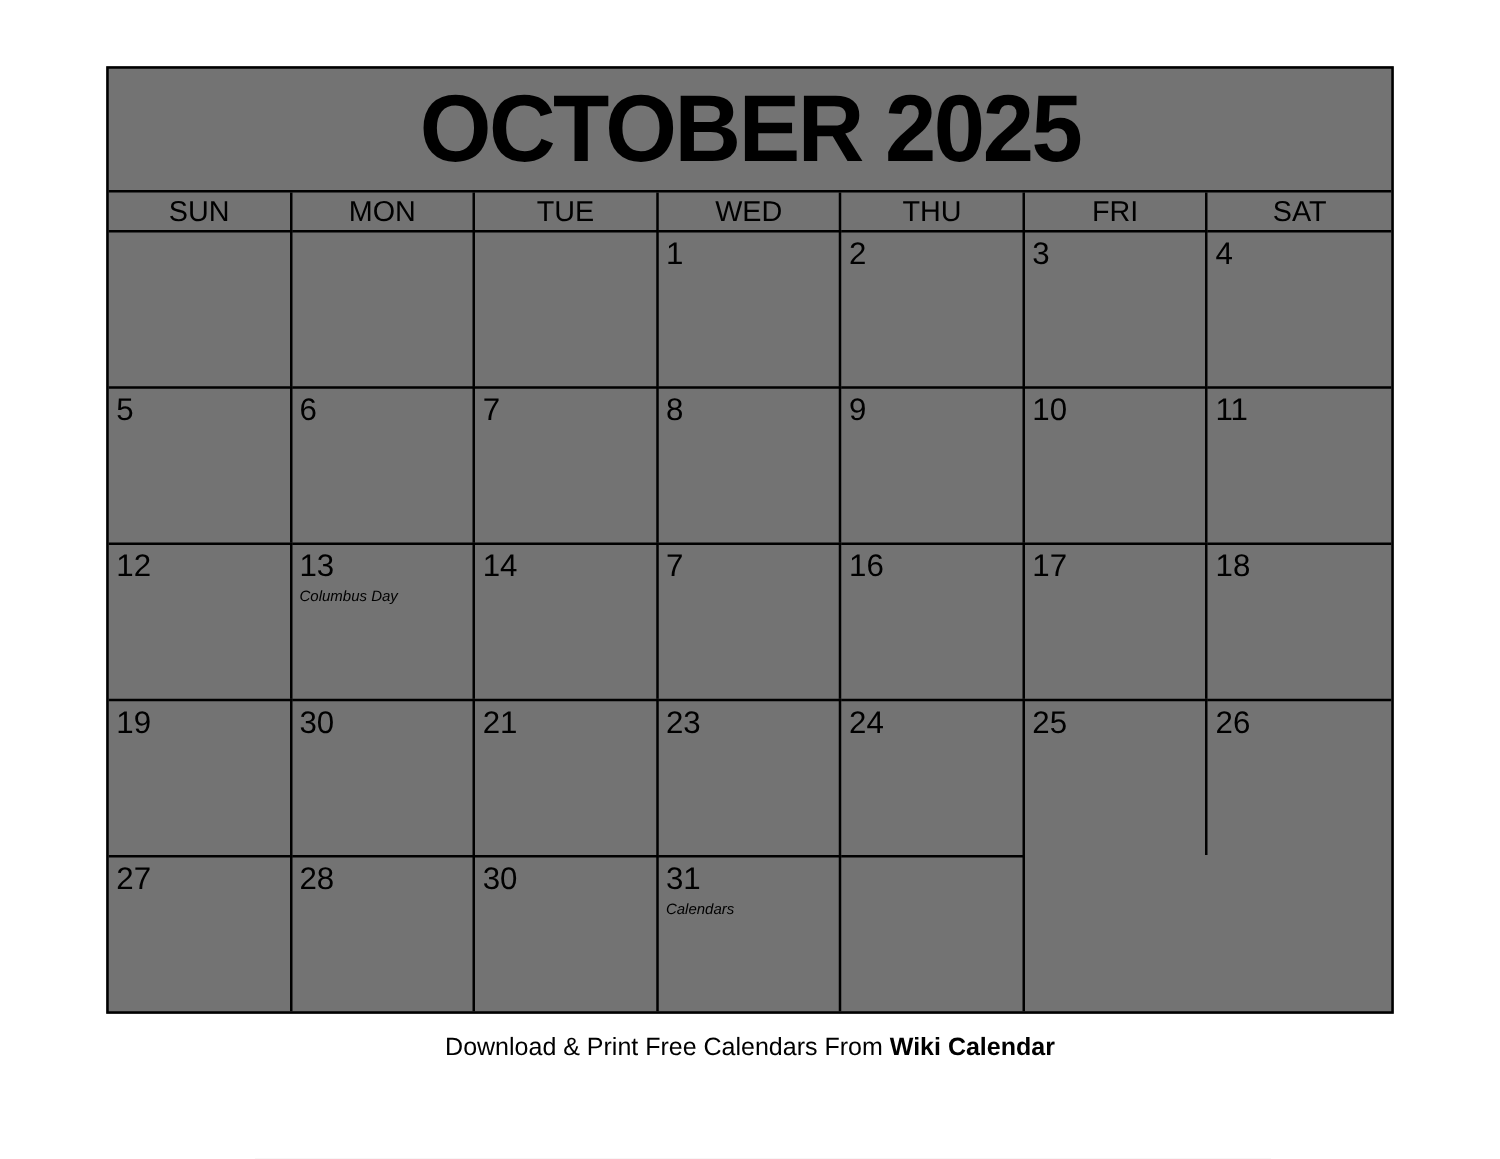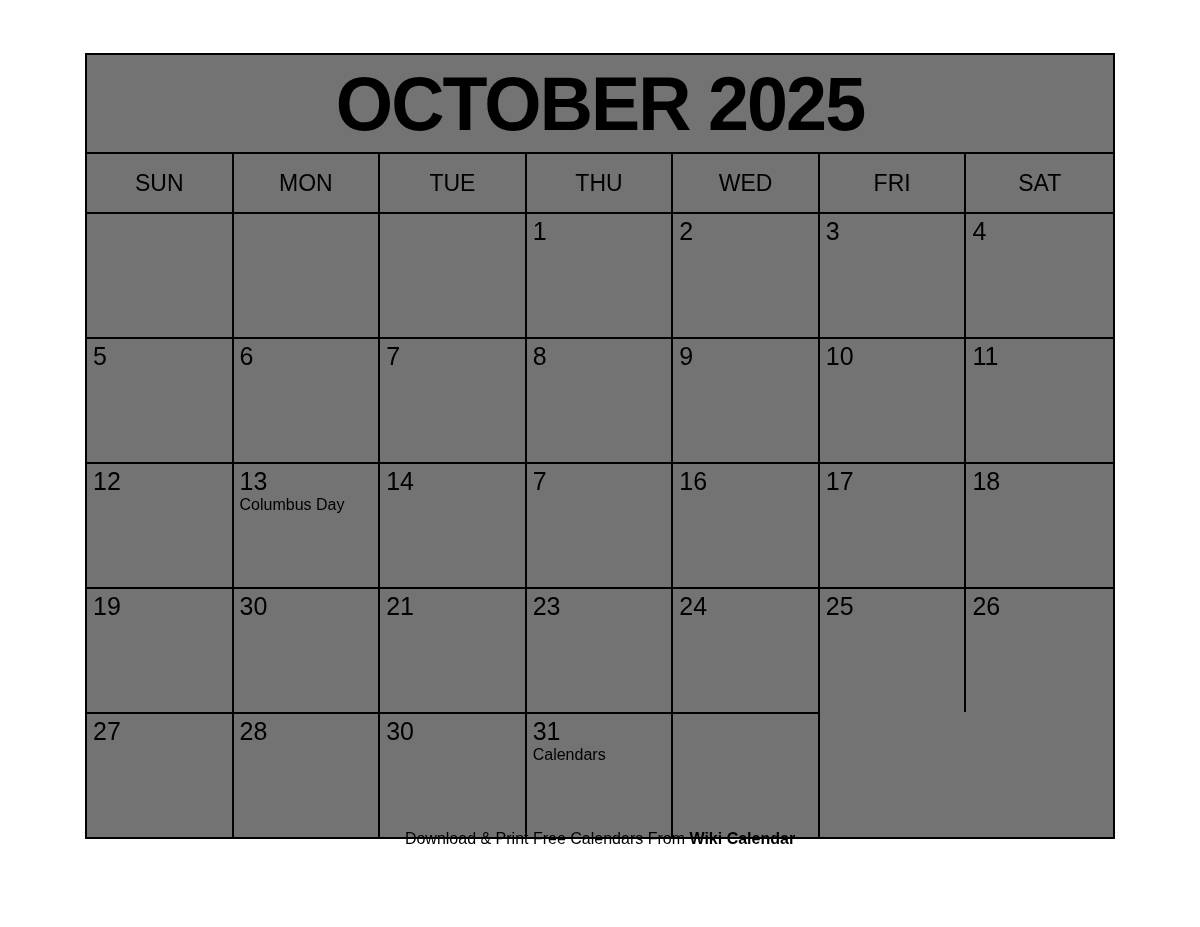--- a/index.html
+++ b/index.html
@@ -28,21 +28,21 @@
     font-size: 76px;
     font-weight: bold;
     letter-spacing: -2px;
     transform: scaleX(0.97);
     white-space: nowrap;
   }
   .weekday-row {
     display: grid;
     grid-template-columns: repeat(7, 1fr);
     border-top: 2px solid #000000;
-    height: 60px;
+    height: 32px;
   }
   .weekday-cell {
     display: flex;
     align-items: center;
     justify-content: center;
     font-size: 23px;
     border-right: 2px solid #000000;
   }
   .weekday-cell:last-child { border-right: none; }
   .grid {
@@ -55,48 +55,49 @@
     border-right: 2px solid #000000;
     padding: 2px 4px 0 6px;
     overflow: hidden;
   }
   .day-cell:nth-child(7n) { border-right: none; }
   .day-number {
     font-size: 25px;
     line-height: 30px;
   }
   .day-event {
-    font-size: 16px;
+    font-size: 12px;
     line-height: 18px;
+    font-style: italic;
   }
   .footer {
     position: absolute;
     left: 0;
     top: 829px;
     width: 1200px;
     text-align: center;
-    font-size: 16px;
+    font-size: 20px;
     line-height: 19px;
   }
   .footer .brand {
     font-weight: bold;
     margin-left: 0.28em;
   }
 </style>
 </head>
 <body>
 
 <div class="calendar">
   <div class="cal-title">OCTOBER 2025</div>
   <div class="weekday-row" id="weekday-row">
       <div class="weekday-cell">SUN</div>
       <div class="weekday-cell">MON</div>
       <div class="weekday-cell">TUE</div>
+      <div class="weekday-cell">WED</div>
       <div class="weekday-cell">THU</div>
-      <div class="weekday-cell">WED</div>
       <div class="weekday-cell">FRI</div>
       <div class="weekday-cell">SAT</div>
     </div>
   <div class="grid" id="grid">
       <div class="day-cell"></div>
       <div class="day-cell"></div>
       <div class="day-cell"></div>
       <div class="day-cell">
         <div class="day-number">1</div>
       </div>

